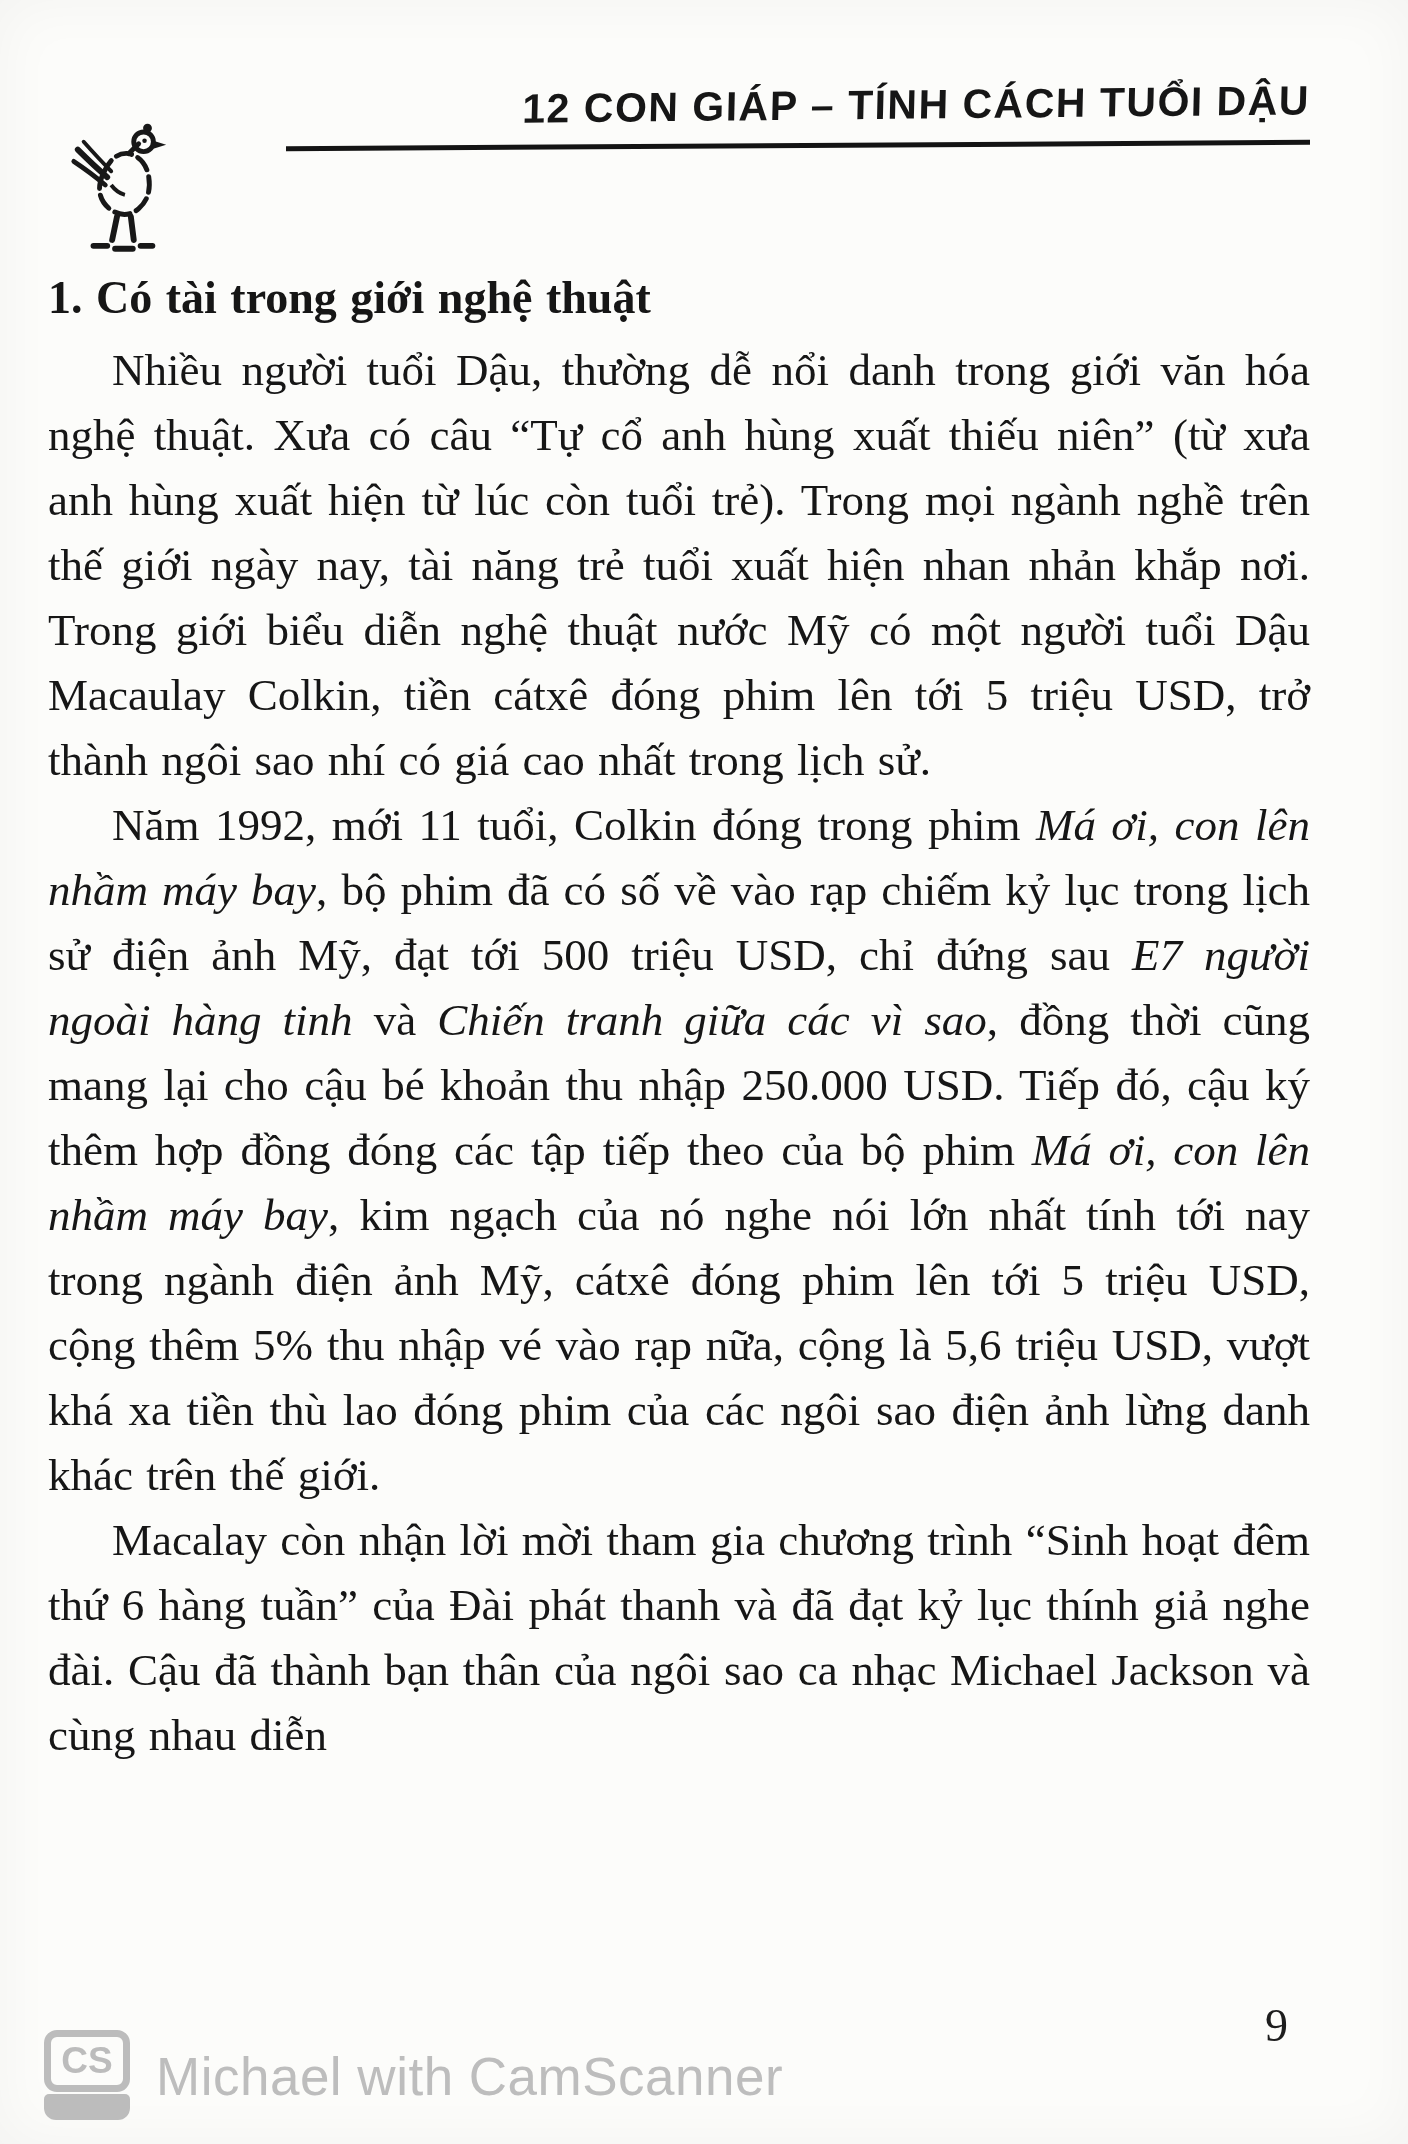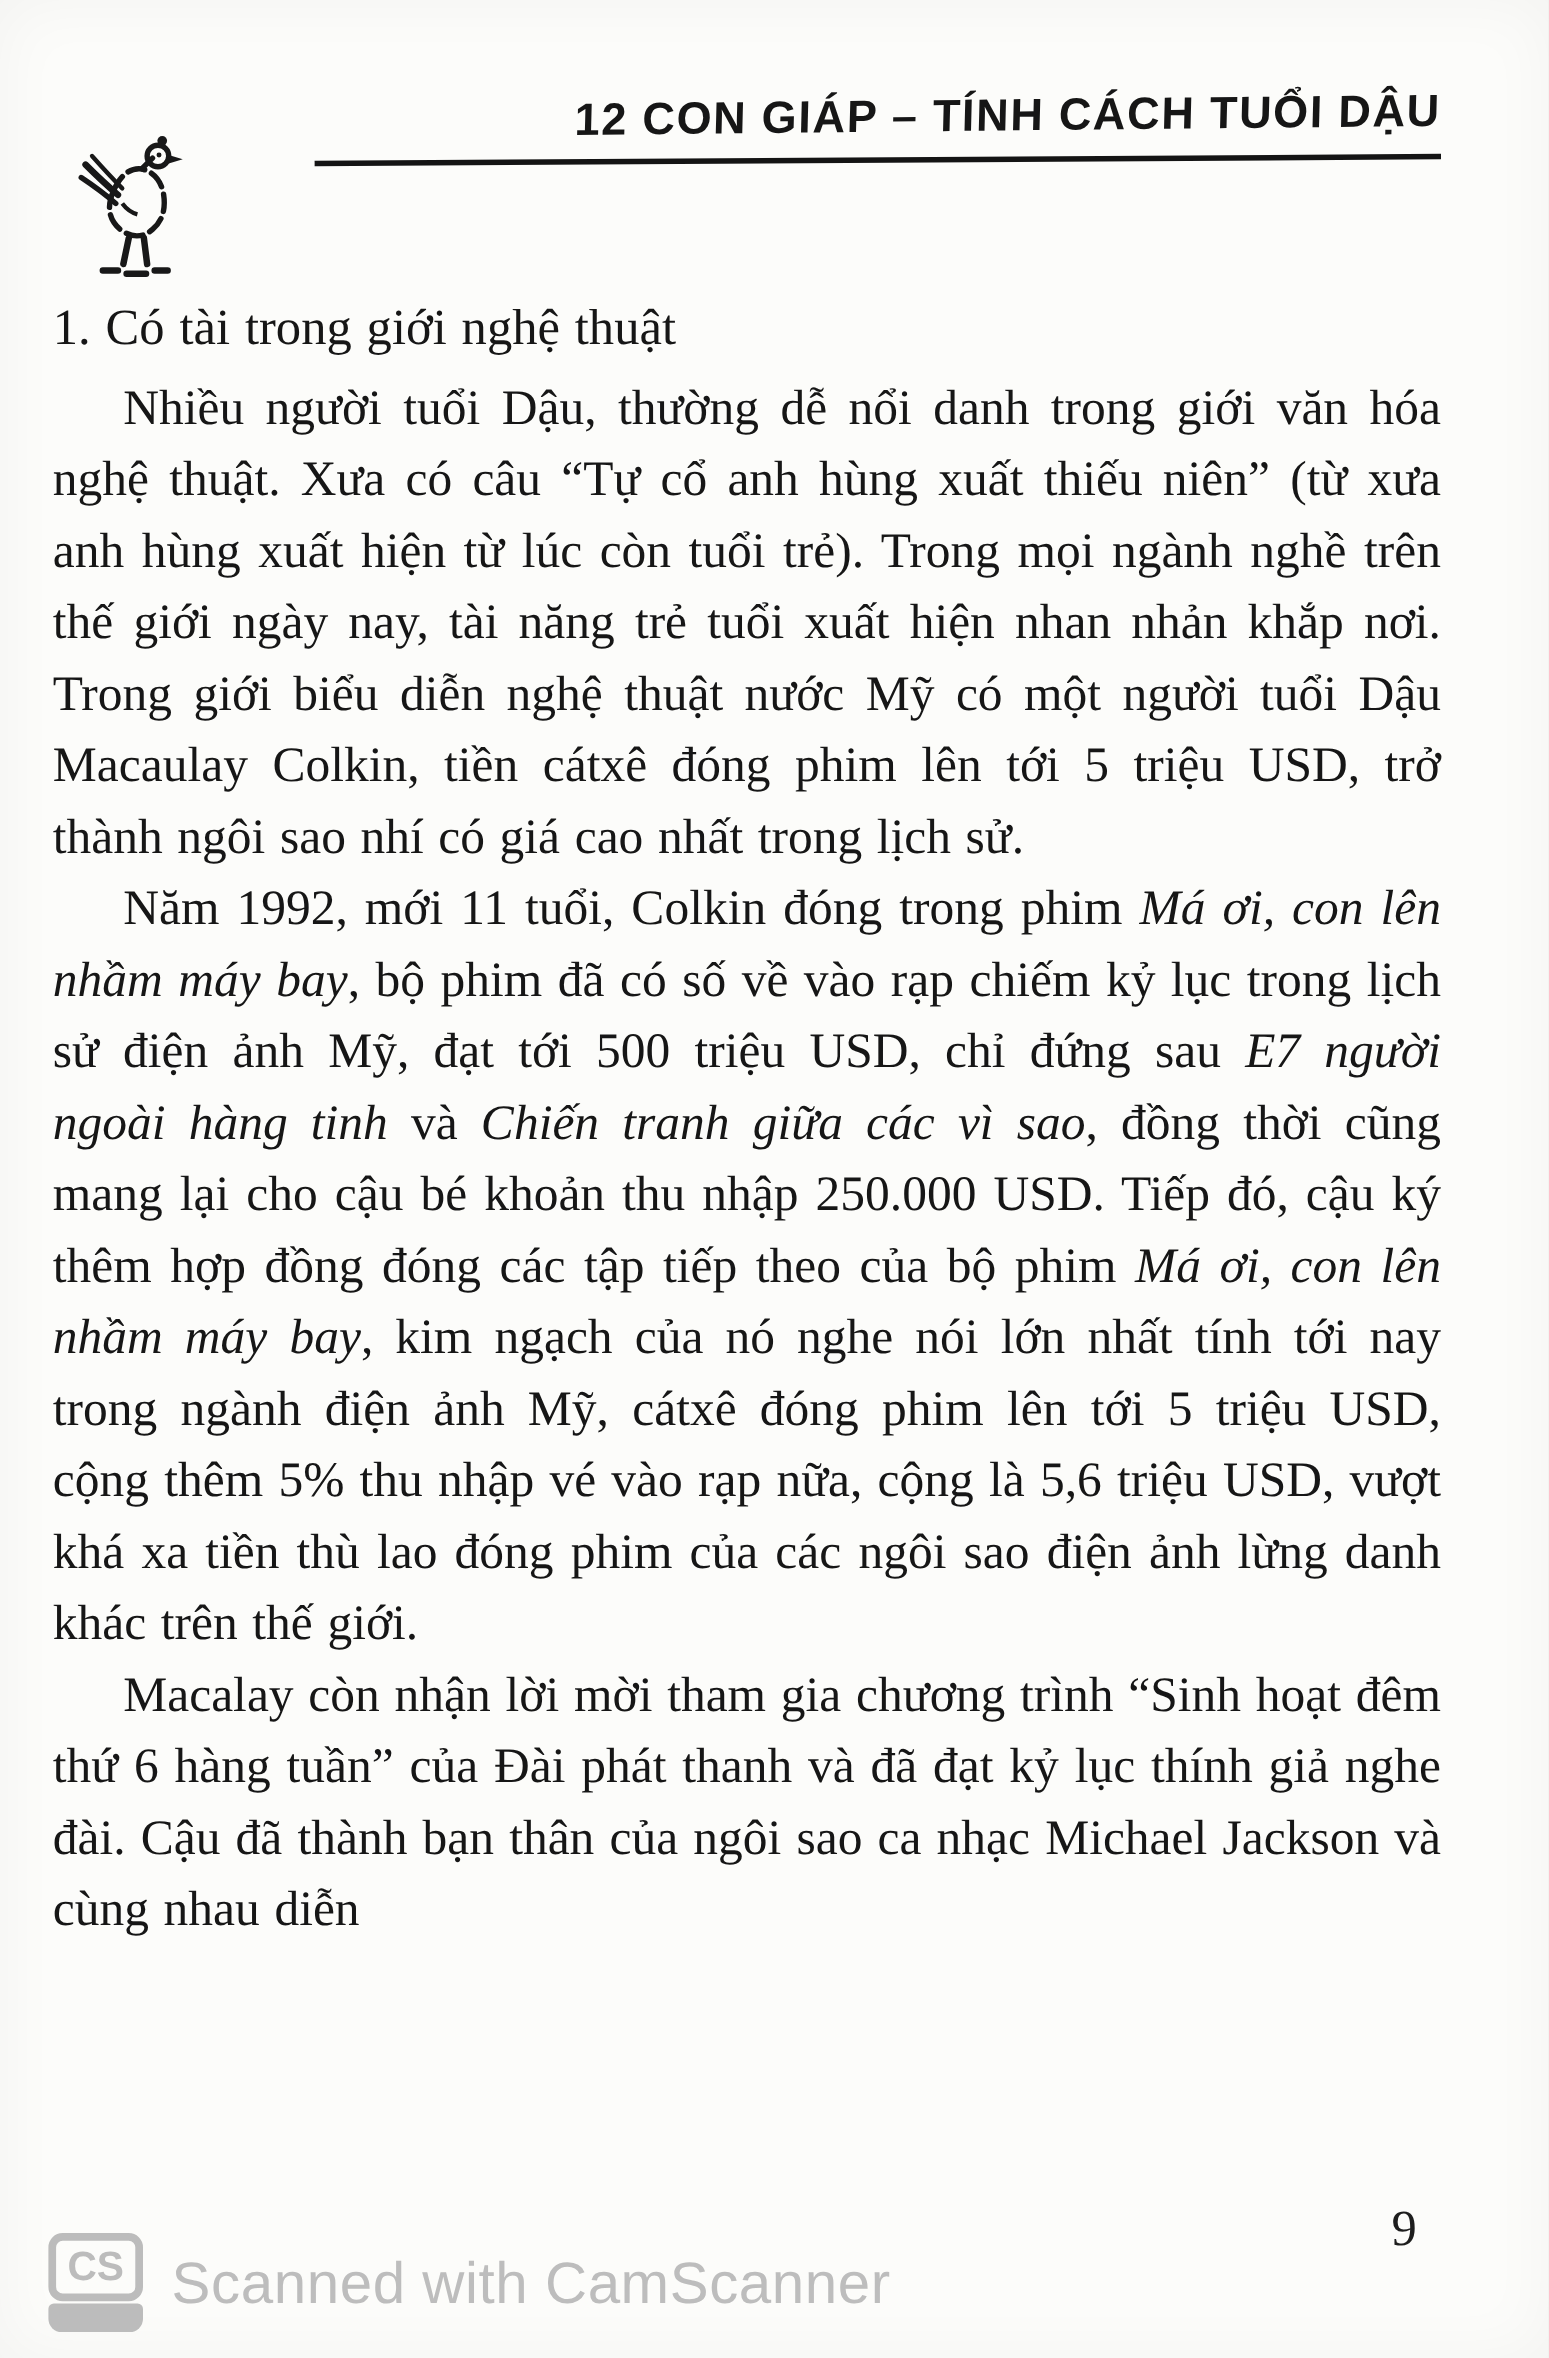--- a/index.html
+++ b/index.html
@@ -36,21 +36,21 @@
     word-spacing:2px;
   }
   .intro{
     margin:0 0 6px 0;
     font-style:italic;
     text-indent:64px;
   }
   .section-heading{
     margin:30px 0 10px 0;
     font-size:46px;line-height:60px;
-    font-weight:normal;
+    font-weight:bold;
     text-align:left;
     text-indent:0;
   }
   .para{margin:0;text-indent:64px;}
   .it{font-style:italic;}
   
   .page-number{
     position:absolute;top:2000px;right:120px;
     font-size:46px;line-height:52px;color:#1d1d1d;
   }
@@ -109,16 +109,16 @@
     <p class="para"><span>Macalay còn nhận lời mời tham gia chương trình “Sinh hoạt đêm thứ 6 hàng tuần” của Đài phát thanh và đã đạt kỷ lục thính giả nghe đài. Cậu đã thành bạn thân của ngôi sao ca nhạc Michael Jackson và cùng nhau diễn</span></p>
   </div>
 
   <div class="page-number">9</div>
 
   <div class="footer">
     <div class="cs-badge">
       <div class="cs-frame">CS</div>
       <div class="cs-base"></div>
     </div>
-    <div class="footer-text">Scanned with CamScanner</div>
+    <div class="footer-text">Michael with CamScanner</div>
   </div>
 
 </div>
 
 </body></html>

